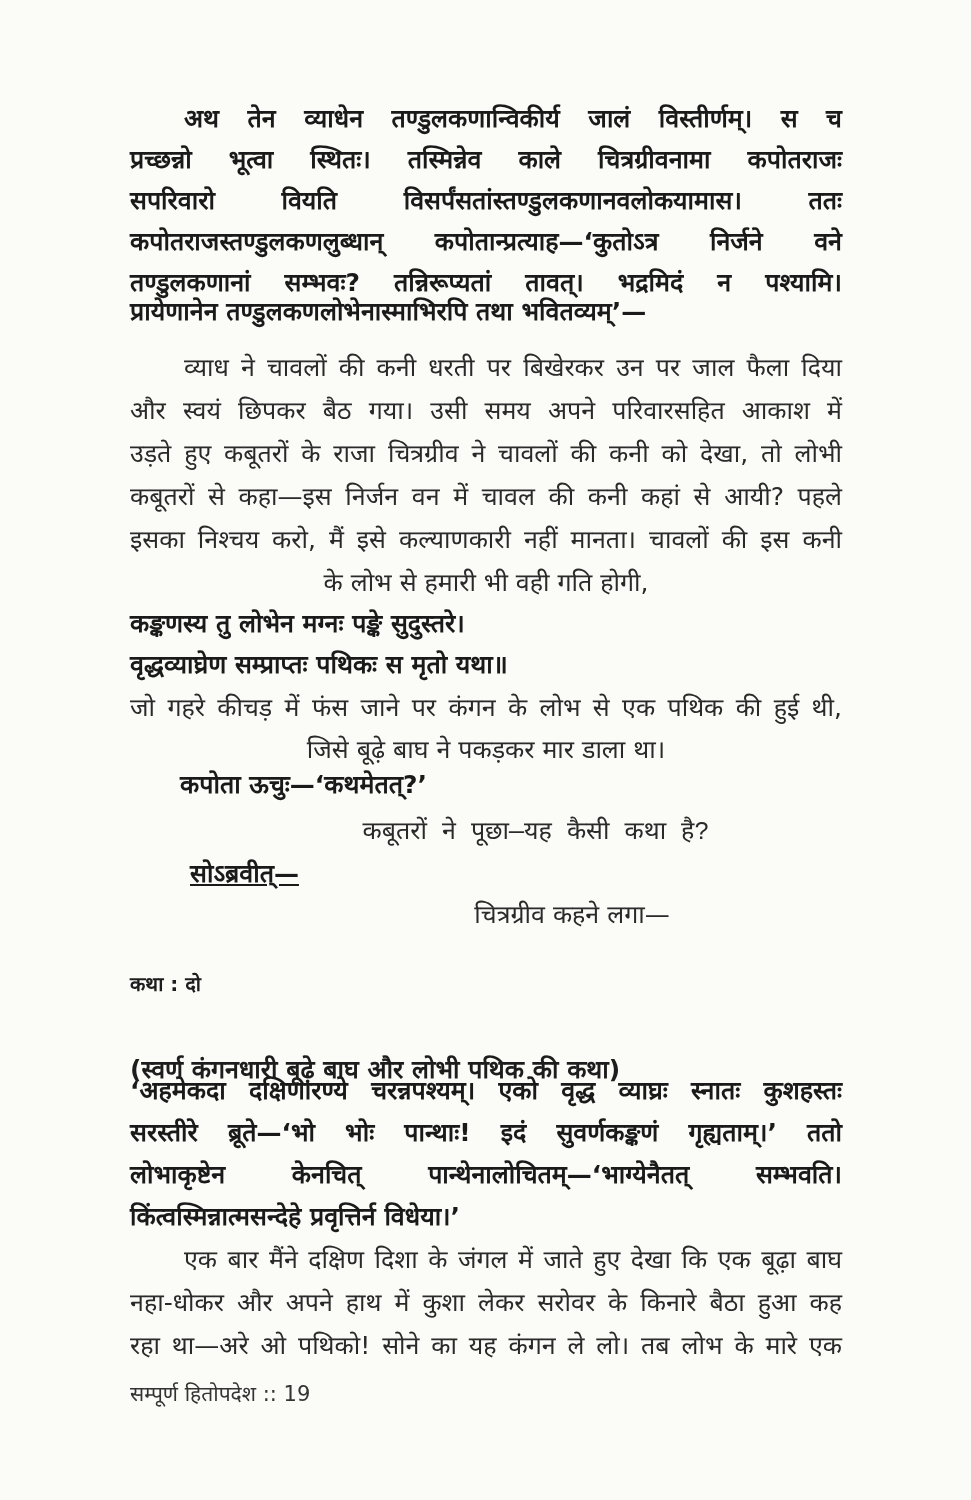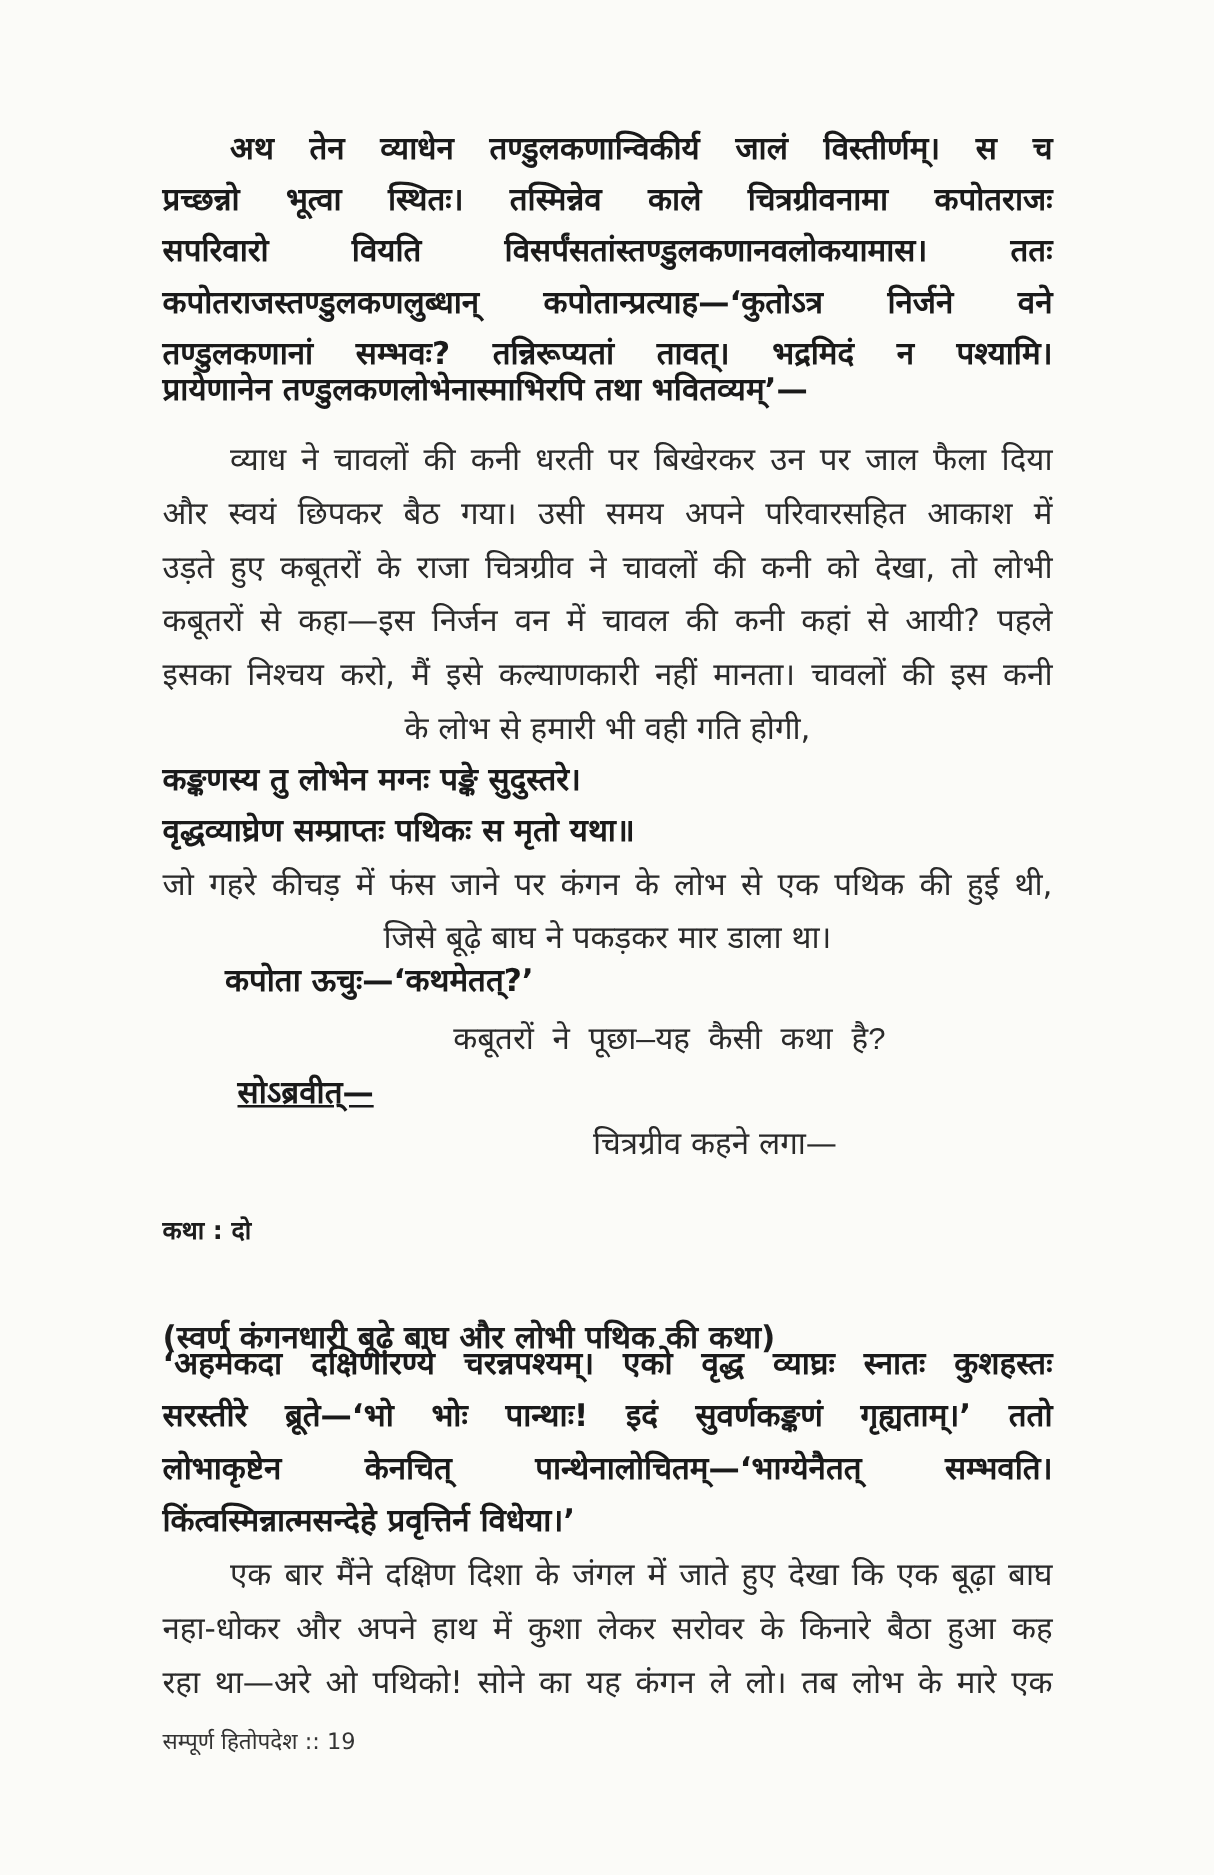--- a/index.html
+++ b/index.html
@@ -16,21 +16,21 @@
     position: absolute; left: 0; width: 712px;
     font-size: 25px; line-height: 36px; white-space: nowrap;
   }
   .sk { font-weight: bold; color: #1a1a1a; }
   .hi { font-weight: normal; color: #2a2a2a; text-align: center; }
   .just { text-align: justify; text-align-last: justify; }
   .ind { padding-left: 54px; box-sizing: border-box; }
   .center { text-align: left; }
   .title { font-size: 20px; font-weight: bold; }
   .sub { font-size: 25px; font-weight: bold; margin-top: 40px; }
-  .footer { font-size: 18px; color: #333; }
+  .footer { font-size: 21px; color: #333; }
 </style>
 </head>
 <body>
 
 <div class="page">
 
   <div class="line sk just ind" style="top:101px">अथ तेन व्याधेन तण्डुलकणान्विकीर्य जालं विस्तीर्णम्। स च</div>
   <div class="line sk just" style="top:142px">प्रच्छन्नो भूत्वा स्थितः। तस्मिन्नेव काले चित्रग्रीवनामा कपोतराजः</div>
   <div class="line sk just" style="top:183px">सपरिवारो वियति विसर्पंसतांस्तण्डुलकणानवलोकयामास। ततः</div>
   <div class="line sk just" style="top:224px">कपोतराजस्तण्डुलकणलुब्धान् कपोतान्प्रत्याह—‘कुतोऽत्र निर्जने वने</div>

